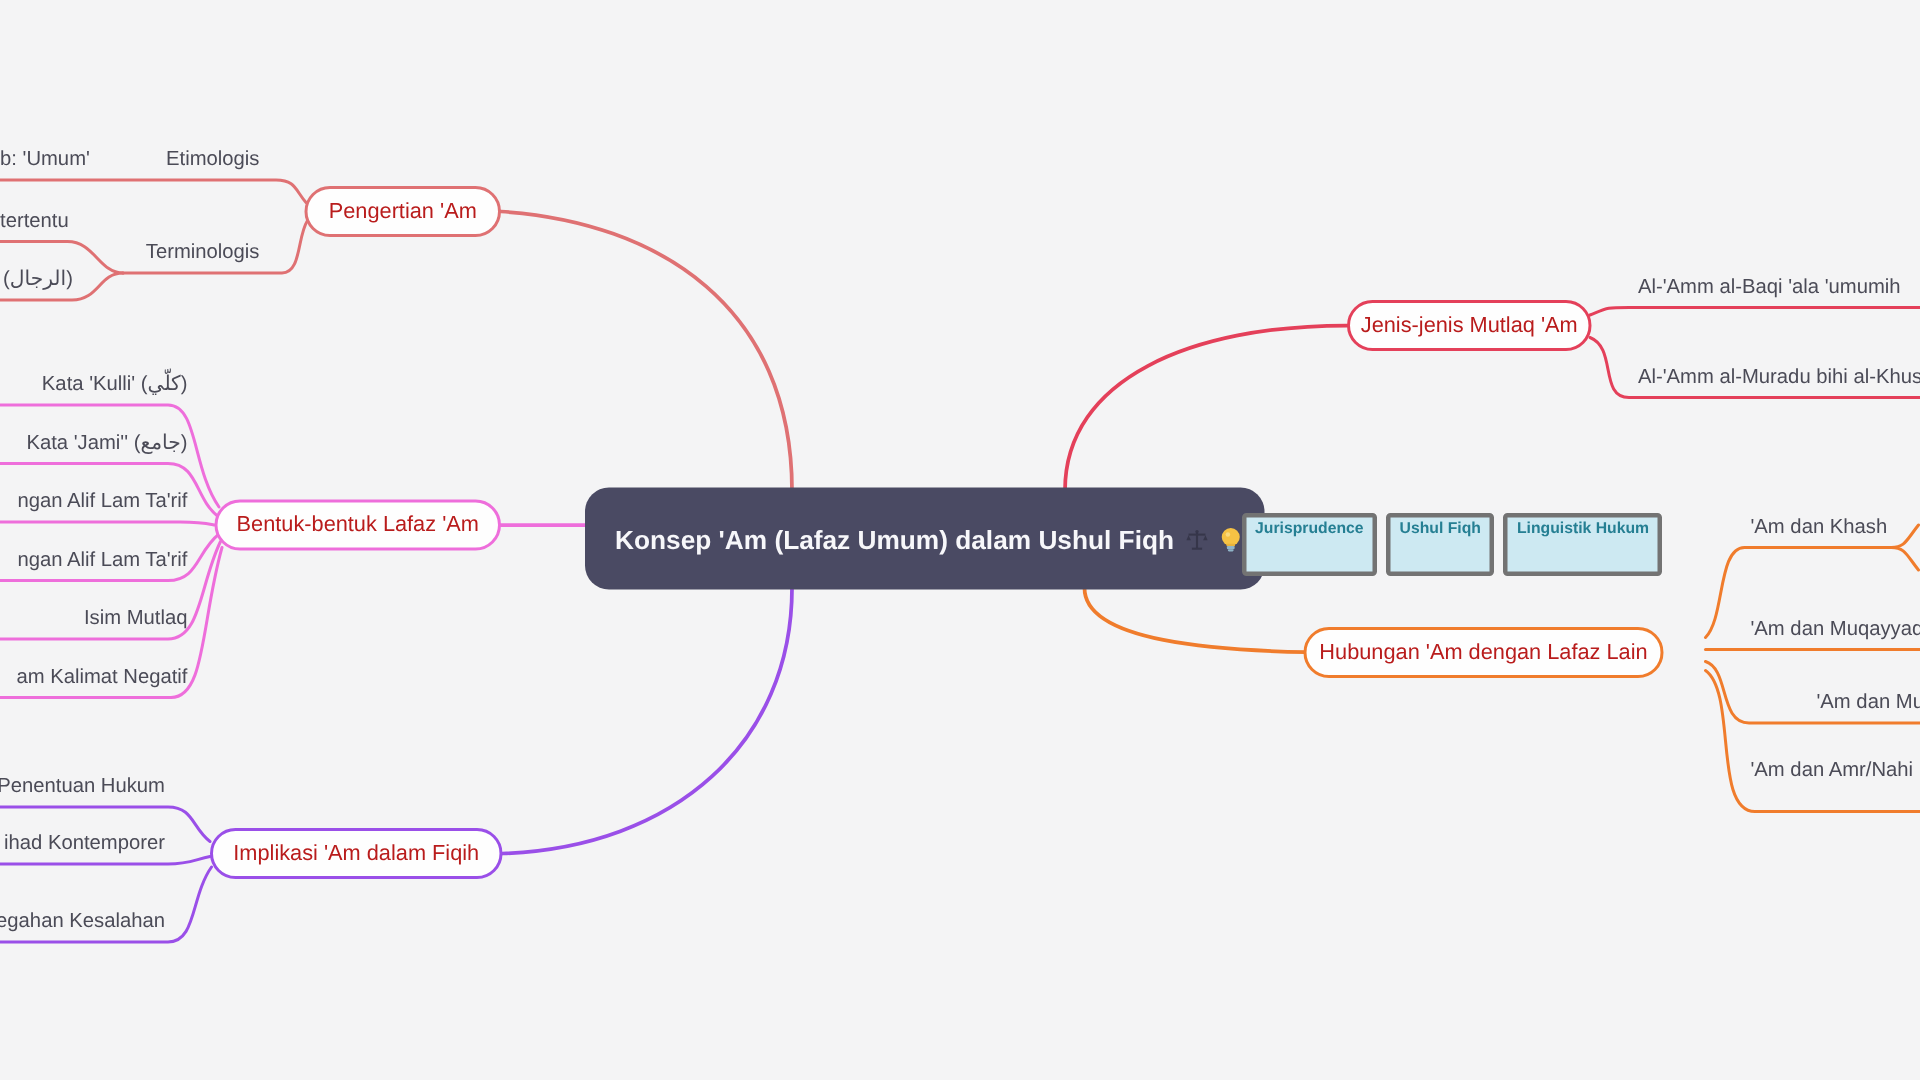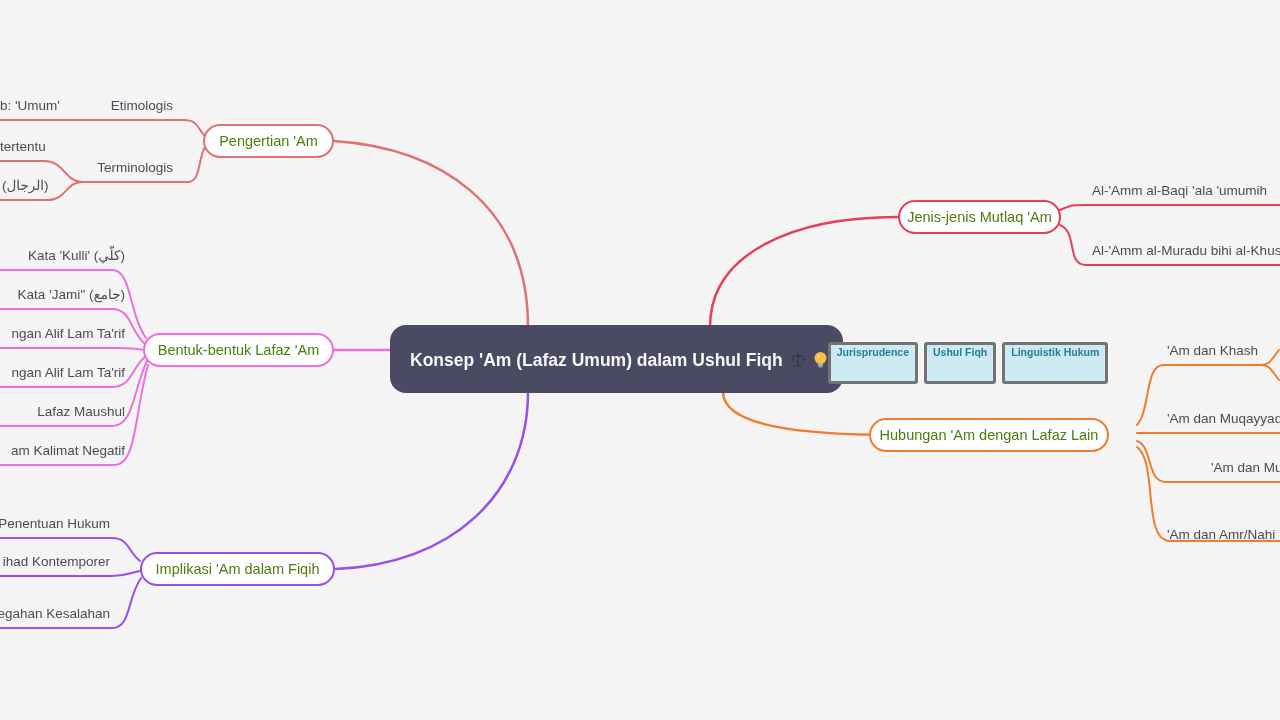--- a/index.html
+++ b/index.html
@@ -30,21 +30,21 @@
   .node {
     position: absolute;
     box-sizing: border-box;
     background: #fefefe;
     border: 2px solid #737373;
     border-radius: 17px;
     display: flex;
     align-items: center;
     justify-content: center;
     font-size: 14.5px;
-    color: #4d7c0f;
+    color: #b91c1c;
     white-space: nowrap;
   }
   .root {
     position: absolute;
     left: 390px; top: 325px;
     width: 453px; height: 68px;
     box-sizing: border-box;
     border-radius: 16px;
     background: #4a4a63;
     padding: 11px 20px 9px 20px;
@@ -175,25 +175,25 @@
   <div class="leaf" style="left:0px; top:138px;">tertentu</div>
   <div class="leaf" style="left:2px; top:177px;">(الرجال)</div>
 
   <div class="leaf" style="left:1092px; top:182px;">Al-'Amm al-Baqi 'ala 'umumih</div>
   <div class="leaf" style="left:1092px; top:242px;text-align:right;">Al-'Amm al-Muradu bihi al-Khus</div>
 
   <div class="leaf" style="right:1155px; top:247px;">Kata 'Kulli' (كلّي)</div>
   <div class="leaf" style="right:1155px; top:286px;">Kata 'Jami'' (جامع)</div>
   <div class="leaf" style="right:1155px; top:325px;">ngan Alif Lam Ta'rif</div>
   <div class="leaf" style="right:1155px; top:364px;">ngan Alif Lam Ta'rif</div>
-  <div class="leaf" style="right:1155px; top:403px;">Lafaz Maushul</div>
+  <div class="leaf" style="right:1155px; top:403px;">Isim Mutlaq</div>
   <div class="leaf" style="right:1155px; top:442px;">am Kalimat Negatif</div>
 
   <div class="leaf" style="left:1167px; top:342px;">'Am dan Khash</div>
   <div class="leaf" style="left:1167px; top:410px;">'Am dan Muqayyad</div>
   <div class="leaf" style="left:1167px; top:459px;margin-left:44px;">'Am dan Mutlaq</div>
-  <div class="leaf" style="left:1167px; top:526px;">'Am dan Amr/Nahi</div>
+  <div class="leaf" style="left:1167px; top:504px;">'Am dan Amr/Nahi</div>
 
   <div class="leaf" style="right:1170px; top:515px;">Penentuan Hukum</div>
   <div class="leaf" style="right:1170px; top:553px;">ihad Kontemporer</div>
   <div class="leaf" style="right:1170px; top:605px;">egahan Kesalahan</div>
 
 </div>
 
 </body></html>

